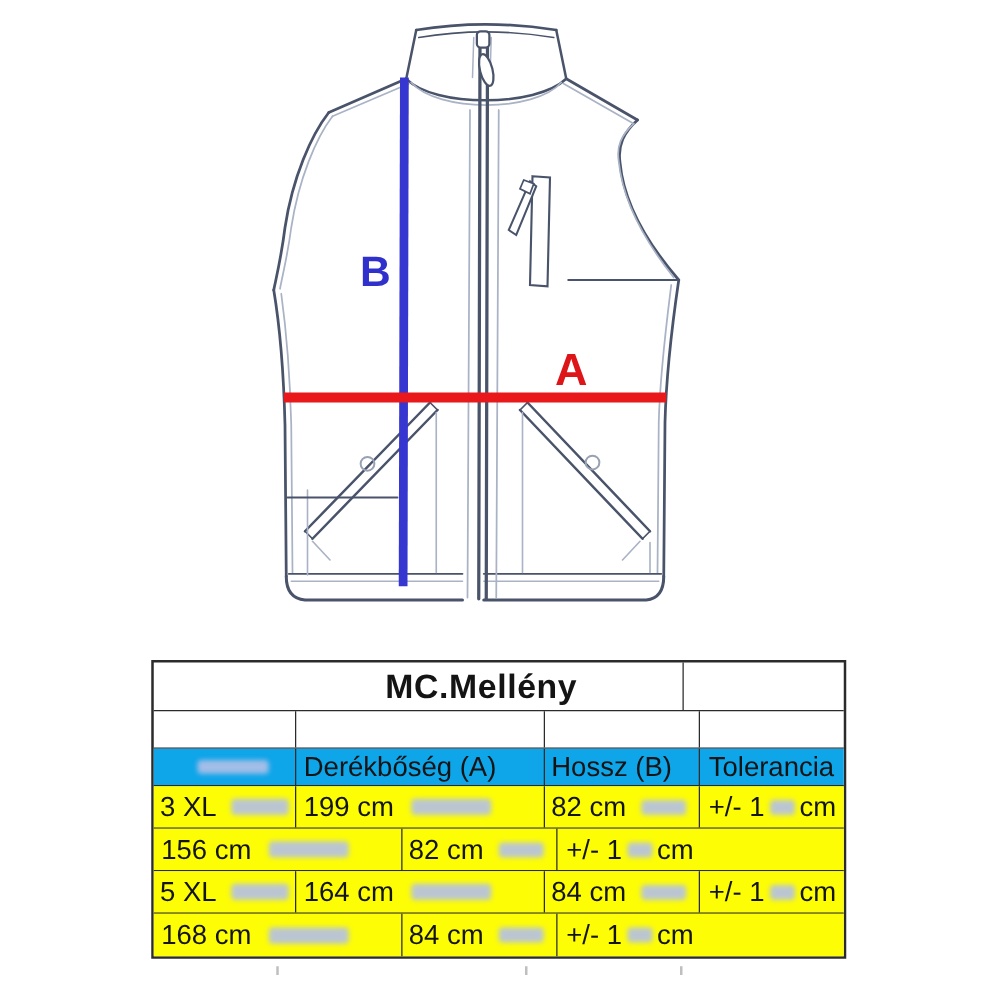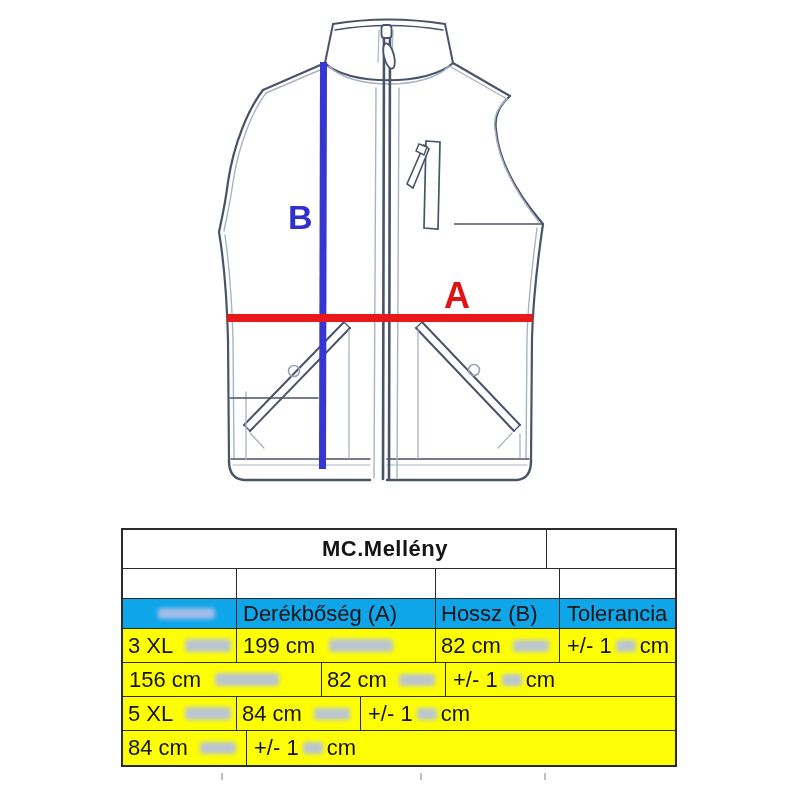--- a/index.html
+++ b/index.html
@@ -19,21 +19,21 @@
   .b-bottom { border-bottom:1.5px solid #2b2b2b; }
   .cell { box-sizing:border-box; height:100%; display:flex; align-items:center; overflow:hidden; }
   .c1 { width:114px;  padding-left:5px; }
   .c2 { width:199px; padding-left:6px; }
   .c3 { width:124px; padding-left:5px; }
   .c4 { flex:1;      padding-left:7px; }
   .vline { border-right:1.5px solid #2b2b2b; }
   .row-title { height:39px; position:relative; }
   .title-left { width:101px; height:100%; }
   .title-mid  { width:322px; height:100%; display:flex; align-items:center; justify-content:center;
-                font-size:22px; font-weight:700; letter-spacing:0.5px; }
+                font-size:27px; font-weight:700; letter-spacing:0.5px; }
   .title-right{ flex:1; height:100%; border-left:1.5px solid #2b2b2b; }
   .row-empty  { height:30px; }
   .row-head   { height:30px; background:#0ea5e9; font-size:22px; }
   .row-data   { height:34px; background:#fdfd05; font-size:22px; }
   .chip {
     background:#b3c0e8; border-radius:3px; filter:blur(2px); opacity:0.9;
     flex:none;
   }
   .chip-size   { width:46px; height:13px; margin-left:12px; }
   .chip-waist  { width:64px; height:13px; margin-left:14px; }
@@ -183,32 +183,40 @@
           <span class="chip chip-tol"></span>
           <span>cm</span>
       </div>
     </div>
 
     <div class="trow row-data b-bottom">
       <div class="cell c1 vline">
         <span>5 XL</span>
           <span class="chip chip-size"></span>
       </div>
+      <div class="cell c2 vline">
+        <span>164 cm</span>
+          <span class="chip chip-waist"></span>
+      </div>
       <div class="cell c3 vline">
         <span>84 cm</span>
           <span class="chip chip-length"></span>
       </div>
       <div class="cell c4">
         <span>+/- 1</span>
           <span class="chip chip-tol"></span>
           <span>cm</span>
       </div>
     </div>
 
     <div class="trow row-data">
+      <div class="cell c2 vline">
+        <span>168 cm</span>
+          <span class="chip chip-waist"></span>
+      </div>
       <div class="cell c3 vline">
         <span>84 cm</span>
           <span class="chip chip-length"></span>
       </div>
       <div class="cell c4">
         <span>+/- 1</span>
           <span class="chip chip-tol"></span>
           <span>cm</span>
       </div>
     </div>

